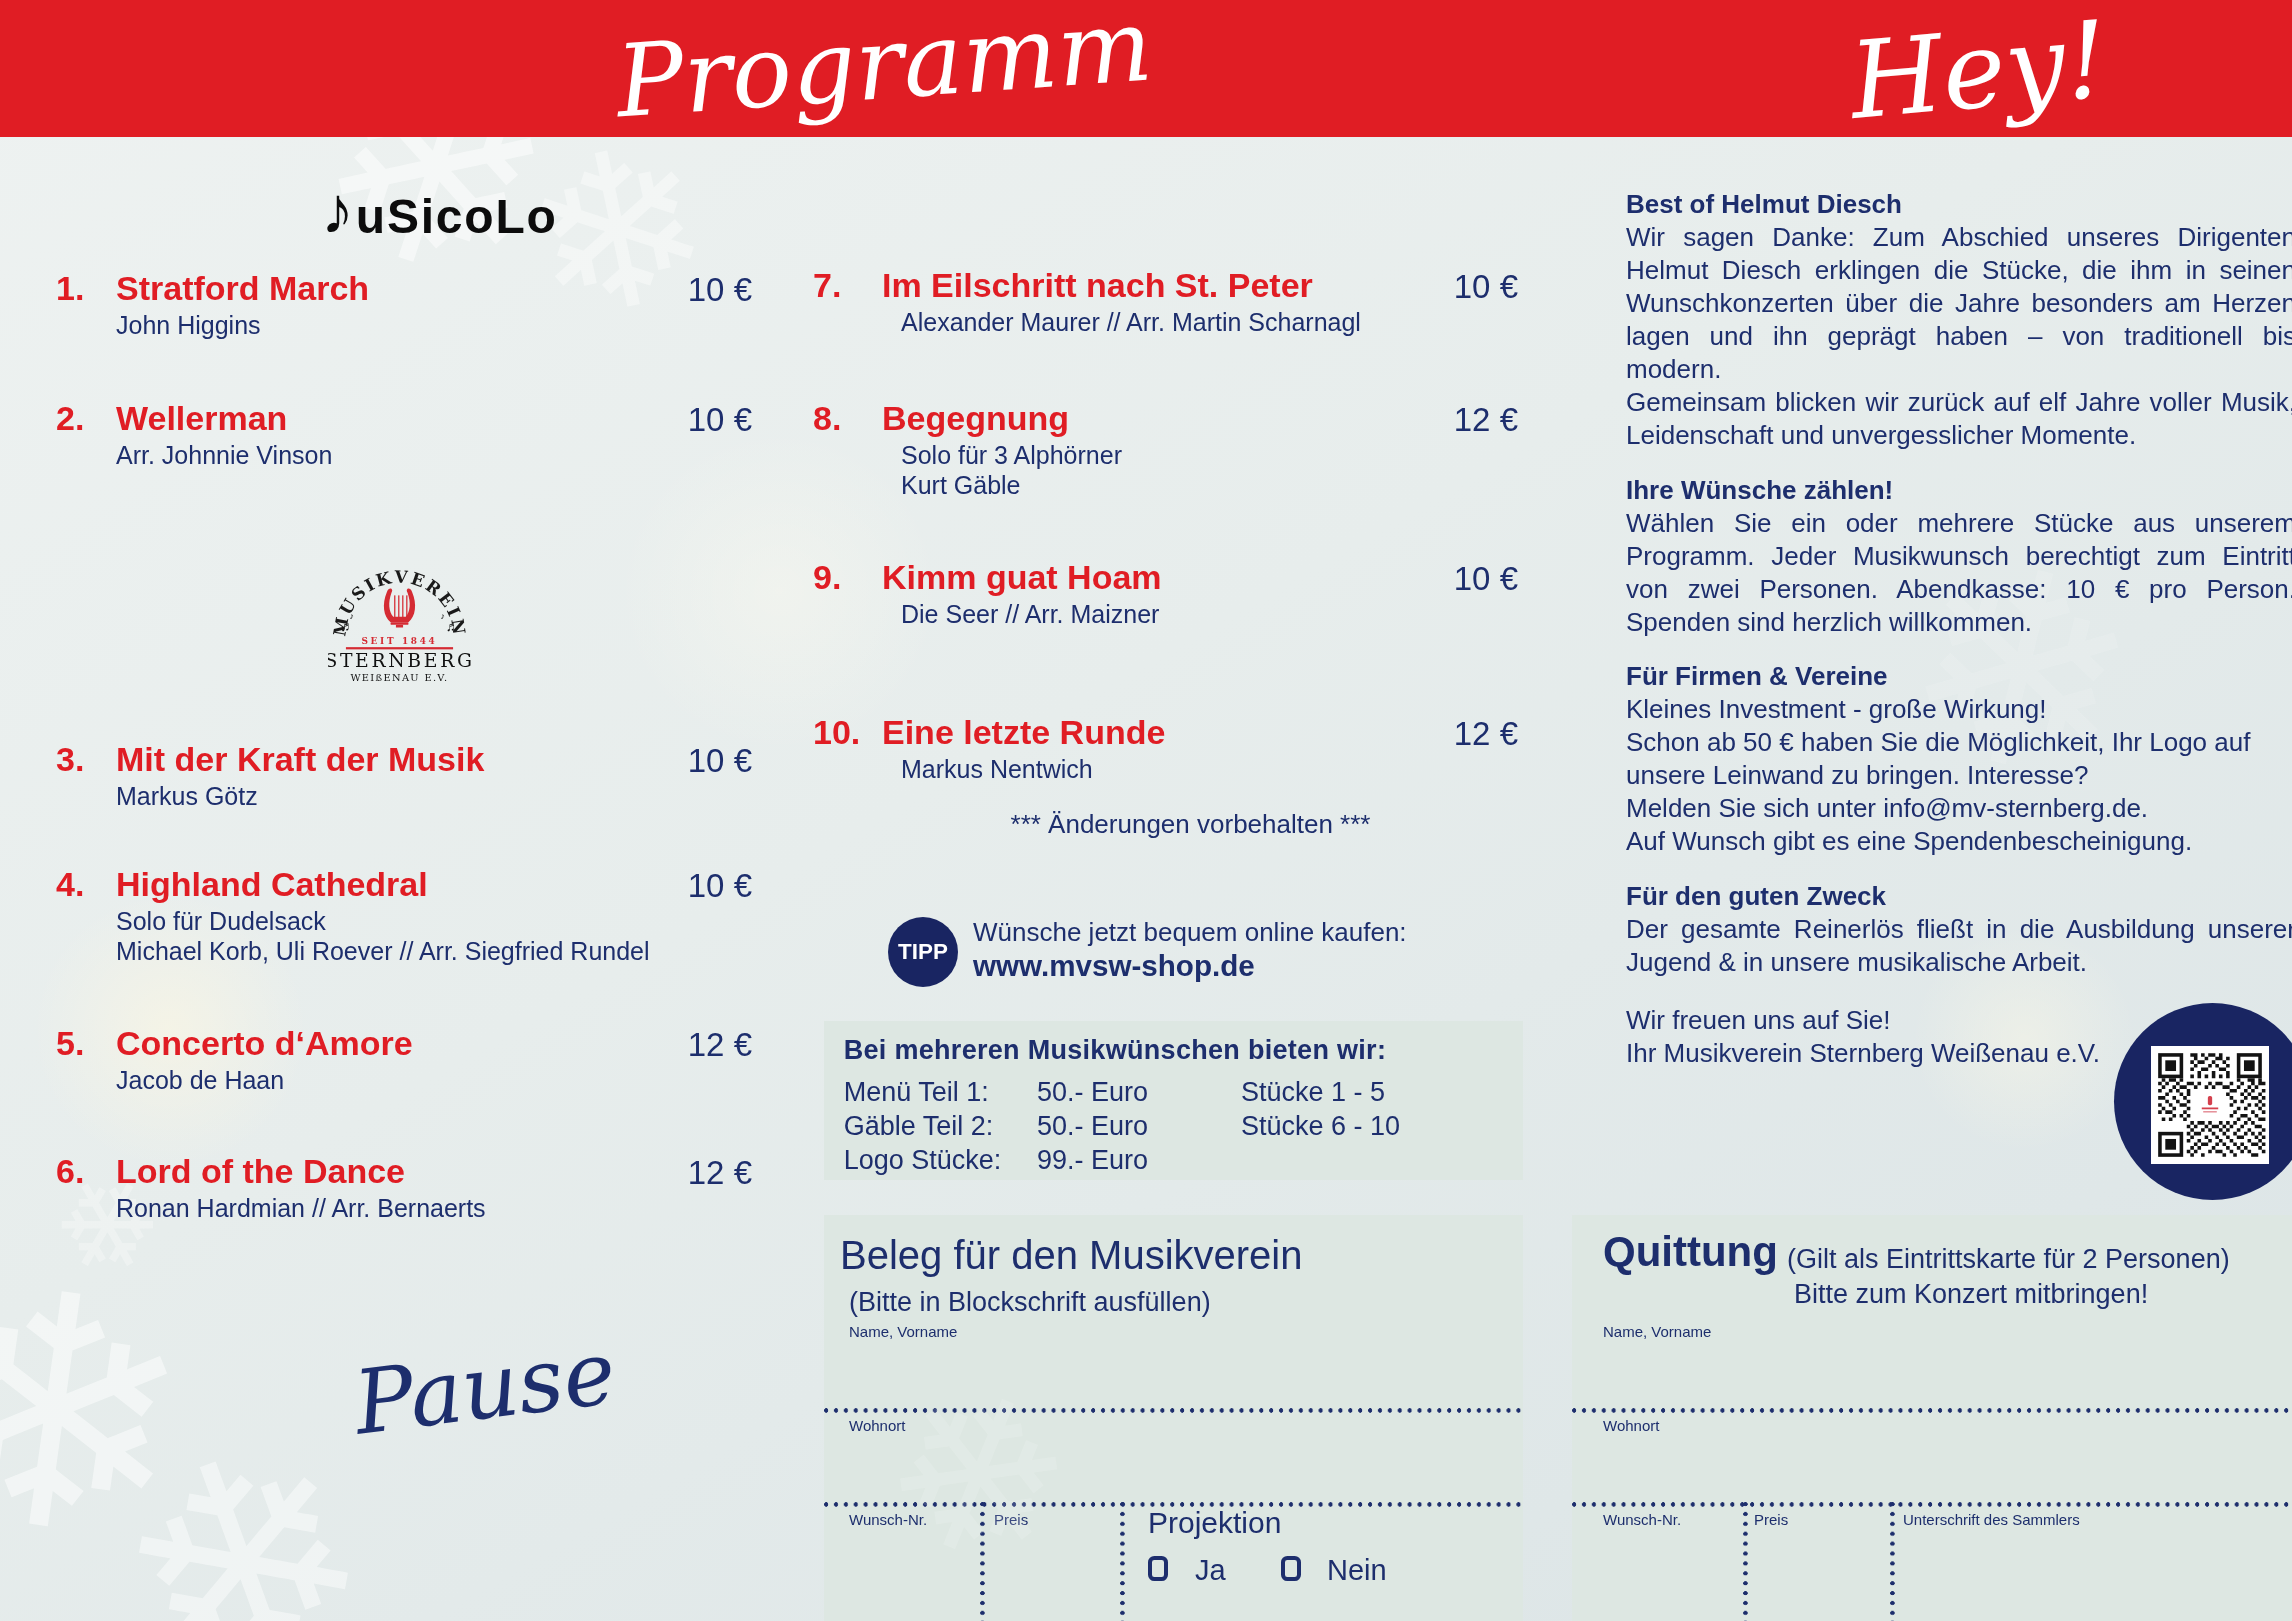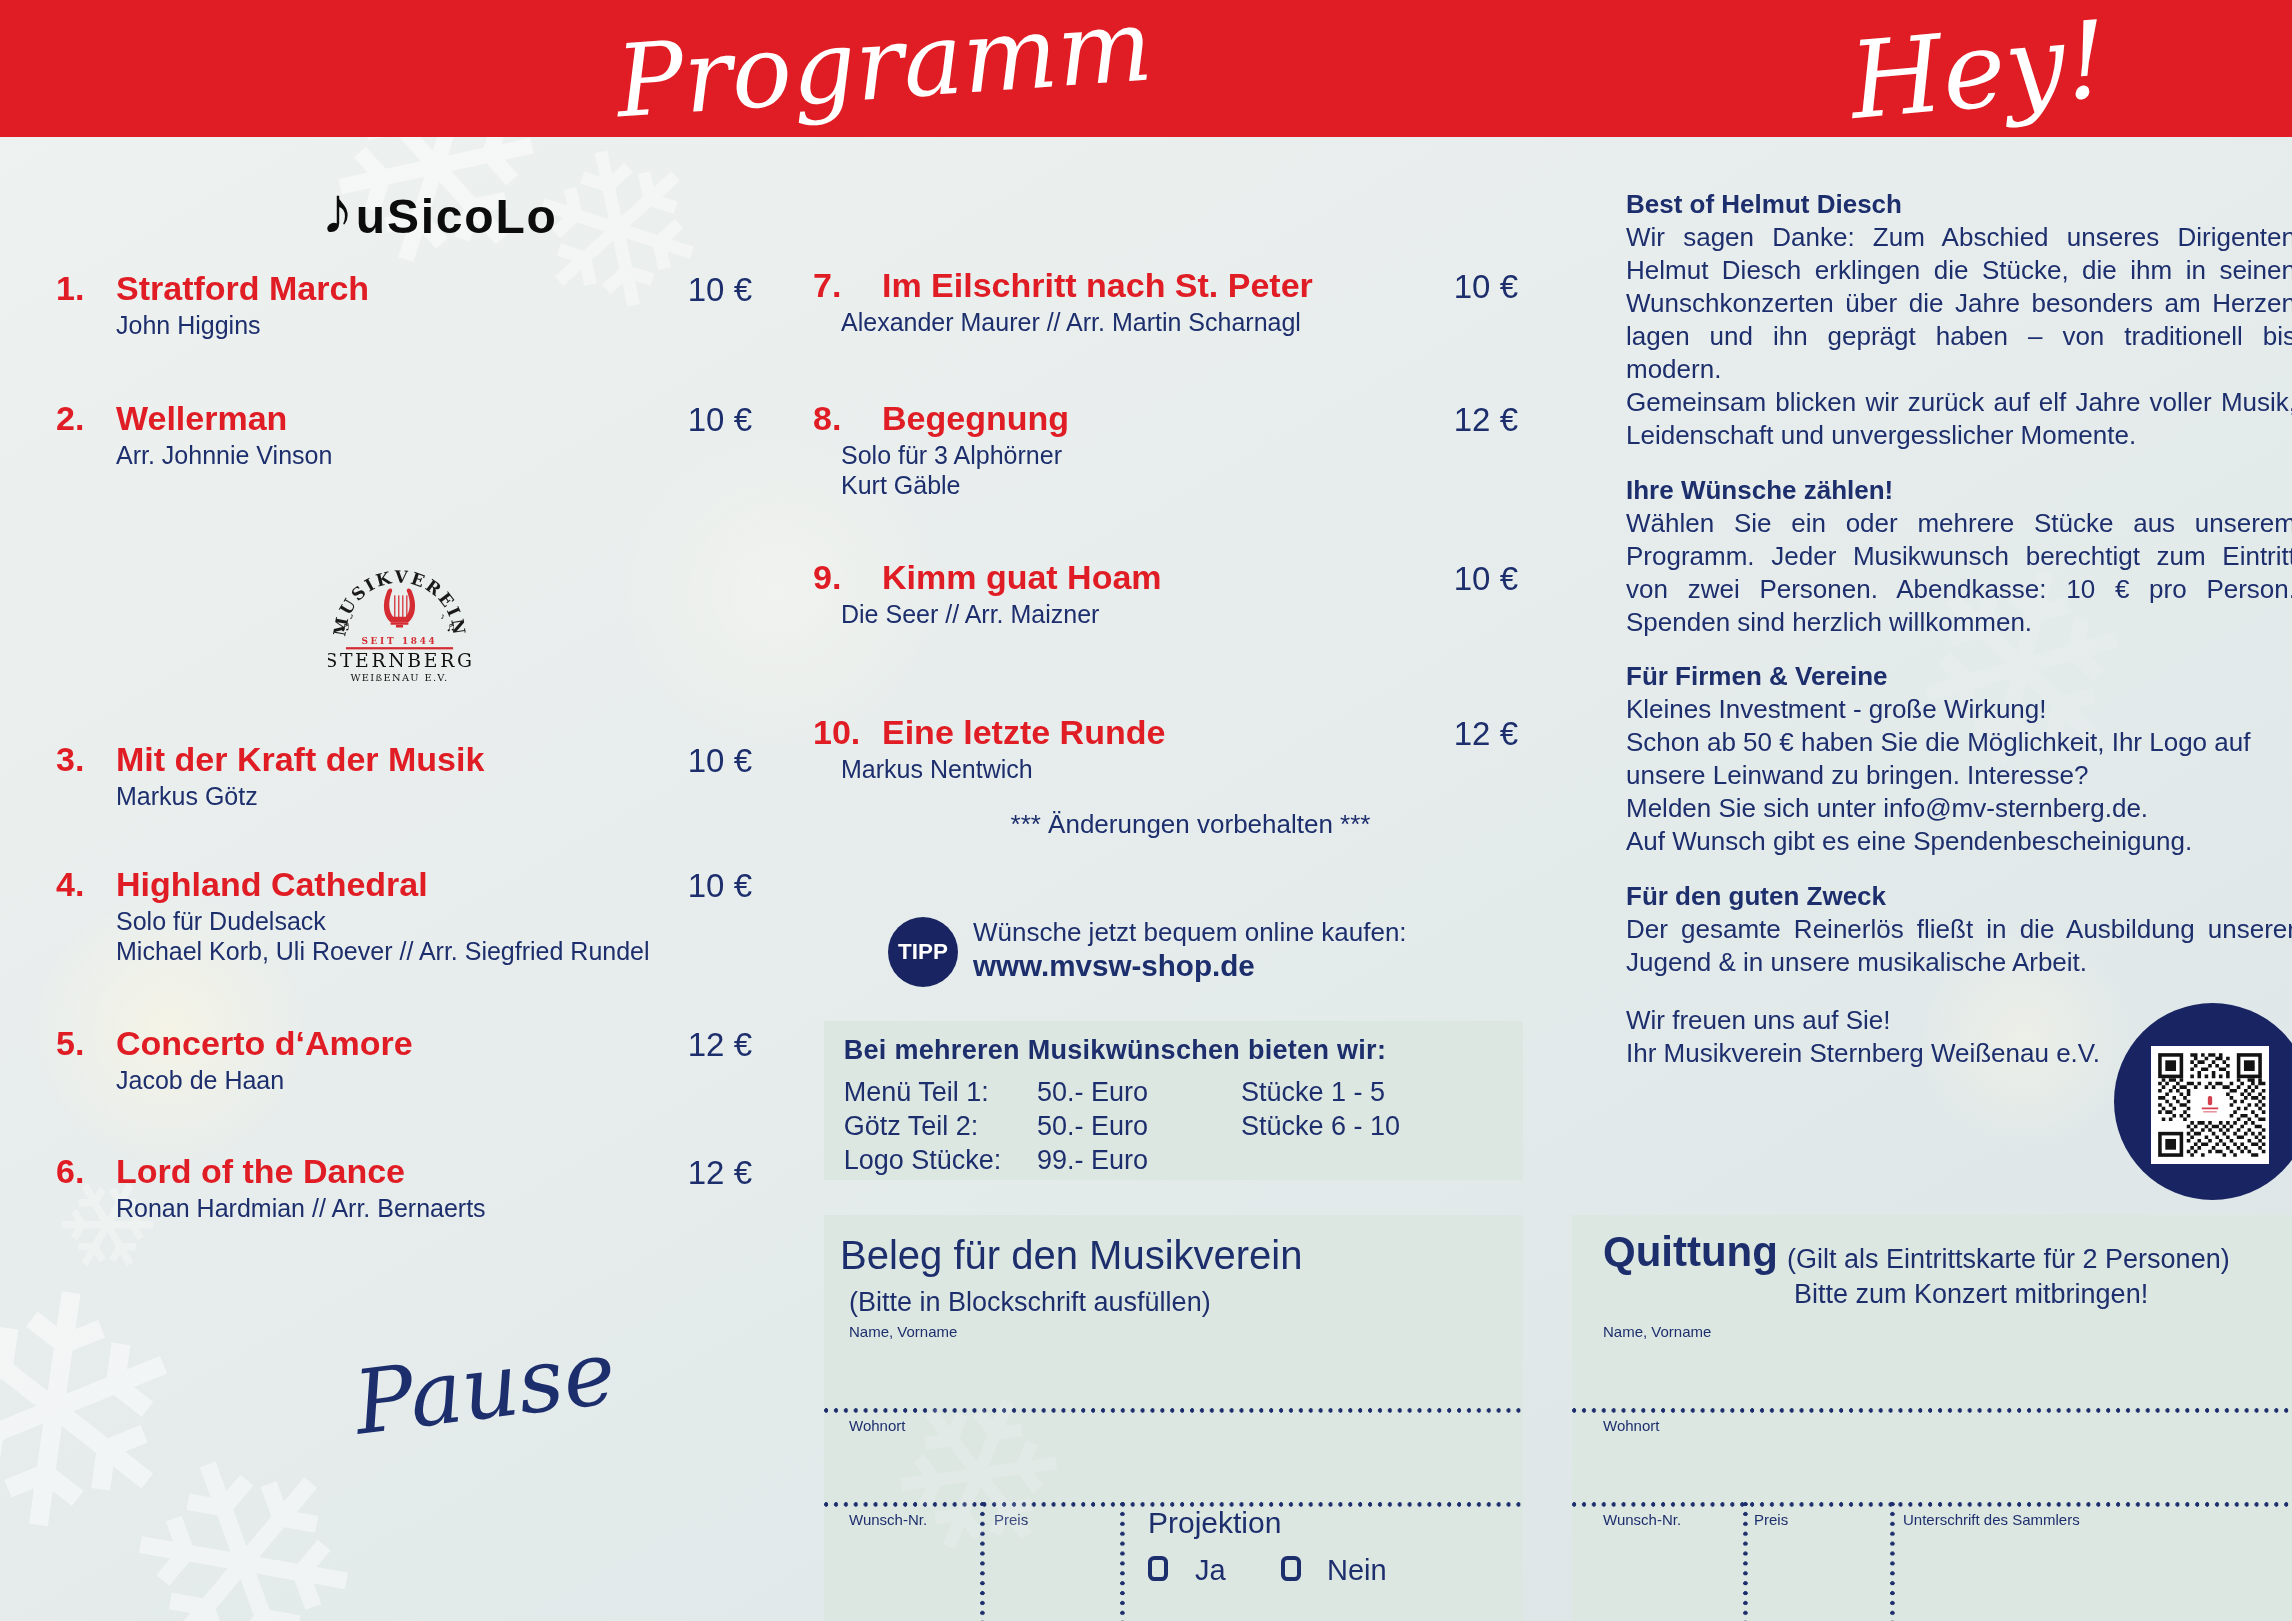--- a/index.html
+++ b/index.html
@@ -31,21 +31,21 @@
   .musicolo .word{font-size:48px;font-weight:bold;letter-spacing:1.8px;}
 
   .item{position:absolute;z-index:2;}
   .item .num{position:absolute;left:0;top:0;font-weight:bold;color:var(--red);font-size:34px;line-height:36px;}
   .item .title{display:block;margin-left:60px;font-weight:bold;color:var(--red);font-size:34px;line-height:36px;}
   .item .price{position:absolute;right:0;top:0.9px;color:var(--navy);font-size:33px;}
   .item .subs{margin-left:60px;margin-top:5.4px;color:var(--navy);font-size:25px;line-height:29.6px;}
   .item.left{left:56px;width:696px;}
   .item.mid{left:813px;width:705px;}
   .item.mid .title{margin-left:69px;}
-  .item.mid .subs{margin-left:28px;}
+  .item.mid .subs{margin-left:88px;}
 
   .changes{position:absolute;left:931px;top:809px;width:519px;text-align:center;color:var(--navy);font-size:26px;z-index:2;}
 
   .tip-circle{position:absolute;left:888px;top:917px;width:70px;height:70px;border-radius:50%;
     background:var(--navy-deep);color:#fff;display:flex;align-items:center;justify-content:center;
     font-size:22.4px;font-weight:bold;z-index:2;}
   .tip-line1{position:absolute;left:973px;top:917px;font-size:26px;color:var(--navy);z-index:2;}
   .tip-line2{position:absolute;left:973px;top:949px;font-size:29.6px;font-weight:bold;color:var(--navy);z-index:2;}
 
   .panel{position:absolute;background:var(--boxbg);z-index:2;}
@@ -223,21 +223,21 @@
 
   <div class="tip-circle">TIPP</div>
   <div class="tip-line1">Wünsche jetzt bequem online kaufen:</div>
   <div class="tip-line2">www.mvsw-shop.de</div>
 
   <div class="panel menu">
     <div class="menu-head">Bei mehreren Musikwünschen bieten wir:</div>
     <div class="menu-cell" style="left:19.7px;top:56px;">Menü Teil 1:</div>
     <div class="menu-cell" style="left:213px;top:56px;">50.- Euro</div>
     <div class="menu-cell" style="left:417px;top:56px;">Stücke 1 - 5</div>
-    <div class="menu-cell" style="left:19.7px;top:90px;">Götz Teil 2:</div>
+    <div class="menu-cell" style="left:19.7px;top:90px;">Gäble Teil 2:</div>
     <div class="menu-cell" style="left:213px;top:90px;">50.- Euro</div>
     <div class="menu-cell" style="left:417px;top:90px;">Stücke 6 - 10</div>
     <div class="menu-cell" style="left:19.7px;top:124px;">Logo Stücke:</div>
     <div class="menu-cell" style="left:213px;top:124px;">99.- Euro</div>
   </div>
 
   <div class="panel beleg">
     <div class="form-title">Beleg für den Musikverein</div>
     <div class="form-sub">(Bitte in Blockschrift ausfüllen)</div>
     <div class="flabel" style="left:25px;top:108px;">Name, Vorname</div>

